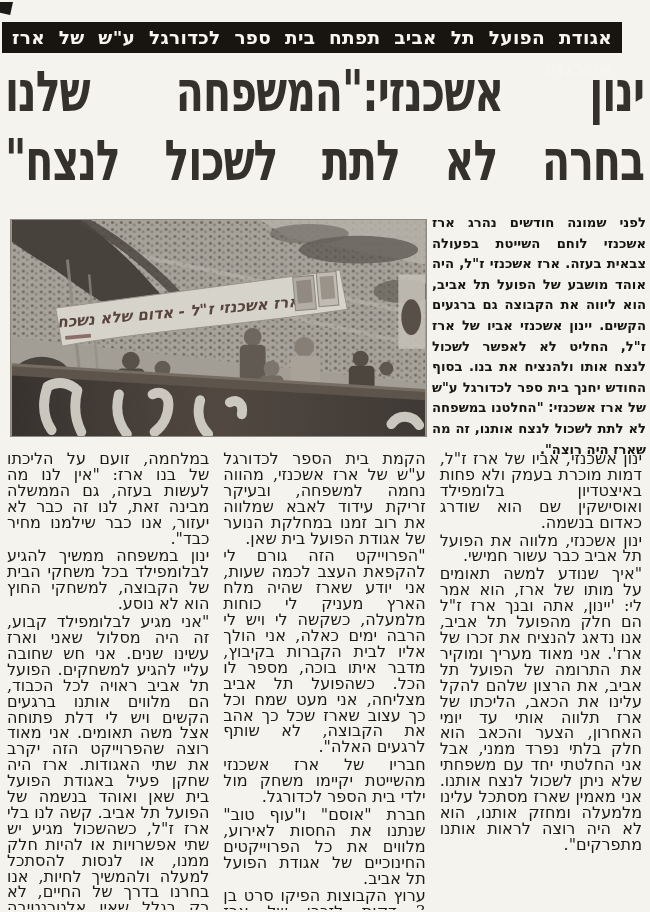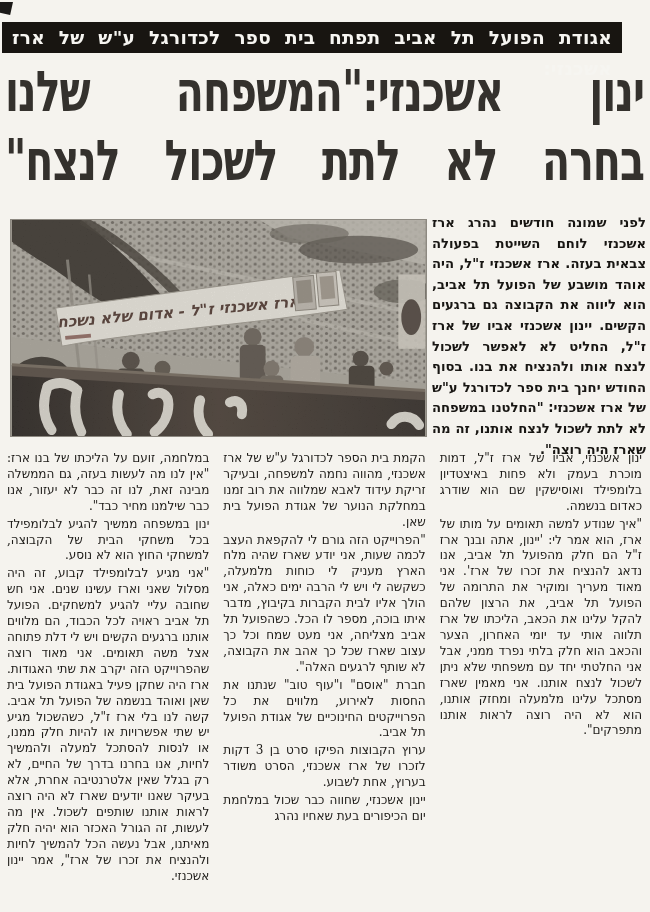--- a/index.html
+++ b/index.html
@@ -38,21 +38,21 @@
   .photo{
     position:absolute;top:219px;left:10px;width:417px;height:218px;
     border:1px solid #8d8981;box-sizing:border-box;background:#ada99f;
   }
   .columns{
     position:absolute;top:451px;right:8px;left:7px;bottom:2px;
     display:flex;gap:14px;overflow:hidden;
   }
   .col{flex:1 1 0;min-width:0;}
   .para{
-    margin:0 0 2px;font-size:12px;line-height:15.9px;
+    margin:0 0 2px;font-size:16px;line-height:15.9px;
     text-align:justify;color:#1c1a17;
     font-family:"DejaVu Serif","DejaVu Sans",sans-serif;
   }
   .banner-text{
     font-family:"DejaVu Sans",sans-serif;
     font-weight:bold;font-style:italic;
   }
 </style>
 </head>
 <body>
@@ -148,25 +148,27 @@
       <path d="M220,184 C228,180 234,186 232,196"></path>
       <path d="M383,206 C390,196 404,196 411,207"></path>
     </g>
 
     <rect width="417" height="218" filter="url(#grain)" opacity="0.22"></rect>
   </svg>
 
   <div class="columns">
     <div class="col">
         <p class="para">ינון אשכנזי, אביו של ארז ז"ל, דמות מוכרת בעמק ולא פחות באיצטדיון בלומפילד ואוסישקין שם הוא שודרג כאדום בנשמה.</p>
+        <p class="para">ינון אשכנזי, מלווה את הפועל תל אביב כבר עשור חמישי.</p>
         <p class="para">"איך שנודע למשה תאומים על מותו של ארז, הוא אמר לי: 'יינון, אתה ובנך ארז ז"ל הם חלק מהפועל תל אביב, אנו נדאג להנציח את זכרו של ארז'. אני מאוד מעריך ומוקיר את התרומה של הפועל תל אביב, את הרצון שלהם להקל עלינו את הכאב, הליכתו של ארז תלווה אותי עד יומי האחרון, הצער והכאב הוא חלק בלתי נפרד ממני, אבל אני החלטתי יחד עם משפחתי שלא ניתן לשכול לנצח אותנו. אני מאמין שארז מסתכל עלינו מלמעלה ומחזק אותנו, הוא לא היה רוצה לראות אותנו מתפרקים".</p>
       </div>
     <div class="col">
         <p class="para">הקמת בית הספר לכדורגל ע"ש של ארז אשכנזי, מהווה נחמה למשפחה, ובעיקר זריקת עידוד לאבא שמלווה את רוב זמנו במחלקת הנוער של אגודת הפועל בית שאן.</p>
         <p class="para">"הפרוייקט הזה גורם לי להקפאת העצב לכמה שעות, אני יודע שארז שהיה מלח הארץ מעניק לי כוחות מלמעלה, כשקשה לי ויש לי הרבה ימים כאלה, אני הולך אליו לבית הקברות בקיבוץ, מדבר איתו בוכה, מספר לו הכל. כשהפועל תל אביב מצליחה, אני מעט שמח וכל כך עצוב שארז שכל כך אהב את הקבוצה, לא שותף לרגעים האלה".</p>
+        <p class="para">חבריו של ארז אשכנזי מהשייטת יקיימו משחק מול ילדי בית הספר לכדורגל.</p>
         <p class="para">חברת "אוסם" ו"עוף טוב" שנתנו את החסות לאירוע, מלווים את כל הפרוייקטים החינוכיים של אגודת הפועל תל אביב.</p>
         <p class="para">ערוץ הקבוצות הפיקו סרט בן 3 דקות לזכרו של ארז אשכנזי, הסרט משודר בערוץ, אחת לשבוע.</p>
         <p class="para">יינון אשכנזי, שחווה כבר שכול במלחמת יום הכיפורים בעת שאחיו נהרג</p>
       </div>
     <div class="col">
         <p class="para">במלחמה, זועם על הליכתו של בנו ארז: "אין לנו מה לעשות בעזה, גם הממשלה מבינה זאת, לנו זה כבר לא יעזור, אנו כבר שילמנו מחיר כבד".</p>
         <p class="para">ינון במשפחה ממשיך להגיע לבלומפילד בכל משחקי הבית של הקבוצה, למשחקי החוץ הוא לא נוסע.</p>
         <p class="para">"אני מגיע לבלומפילד קבוע, זה היה מסלול שאני וארז עשינו שנים. אני חש שחובה עליי להגיע למשחקים. הפועל תל אביב ראויה לכל הכבוד, הם מלווים אותנו ברגעים הקשים ויש לי דלת פתוחה אצל משה תאומים. אני מאוד רוצה שהפרוייקט הזה יקרב את שתי האגודות. ארז היה שחקן פעיל באגודת הפועל בית שאן ואוהד בנשמה של הפועל תל אביב. קשה לנו בלי ארז ז"ל, כשהשכול מגיע יש שתי אפשרויות או להיות חלק ממנו, או לנסות להסתכל למעלה ולהמשיך לחיות, אנו בחרנו בדרך של החיים, לא רק בגלל שאין אלטרנטיבה אחרת, אלא בעיקר שאנו יודעים שארז לא היה רוצה לראות אותנו שותפים לשכול. אין מה לעשות, זה הגורל האכזר הוא יהיה חלק מאיתנו, אבל נעשה הכל להמשיך לחיות ולהנציח את זכרו של ארז", אמר יינון אשכנזי.</p>
       </div>
   </div>

